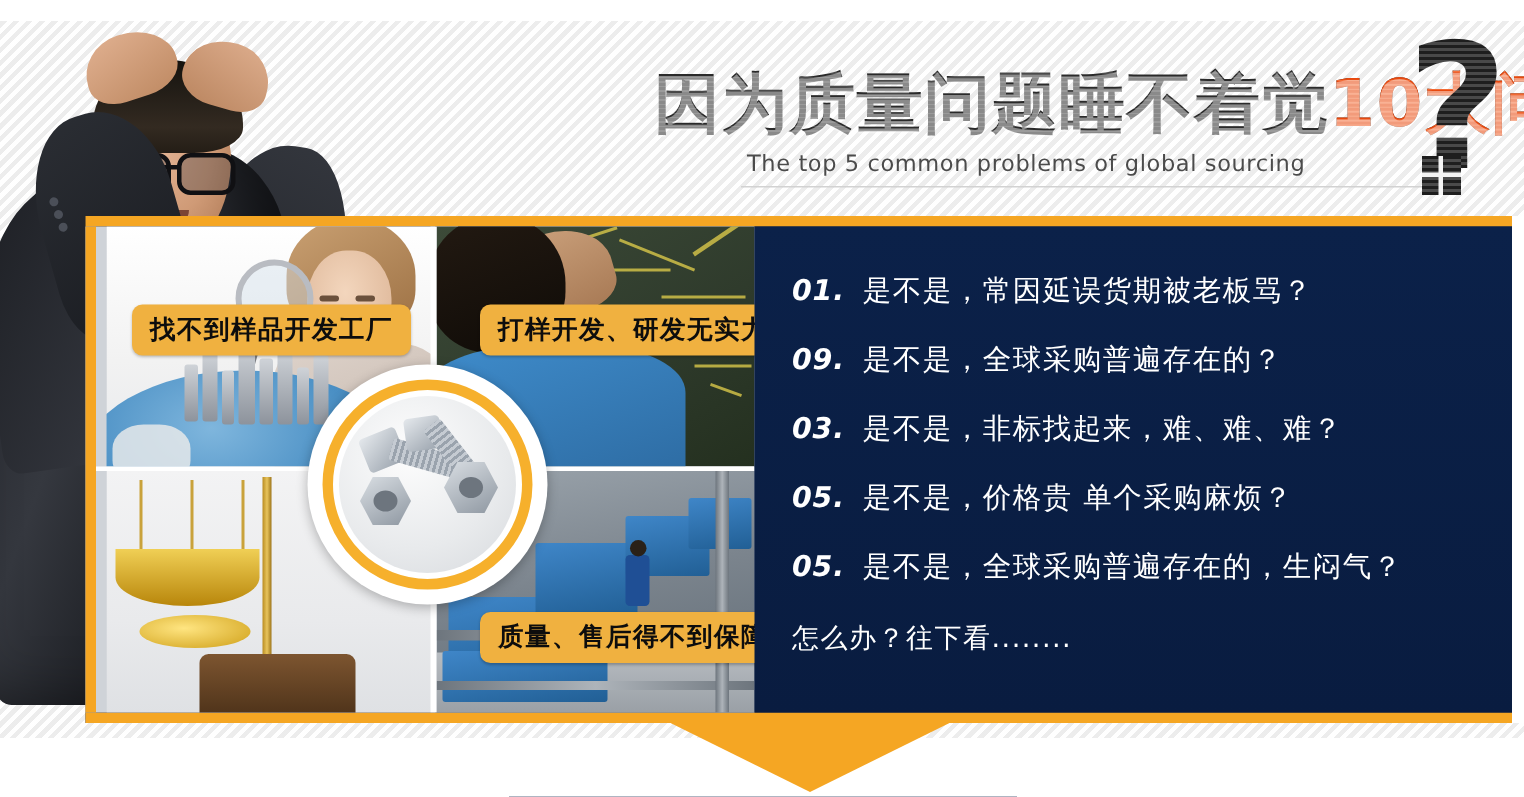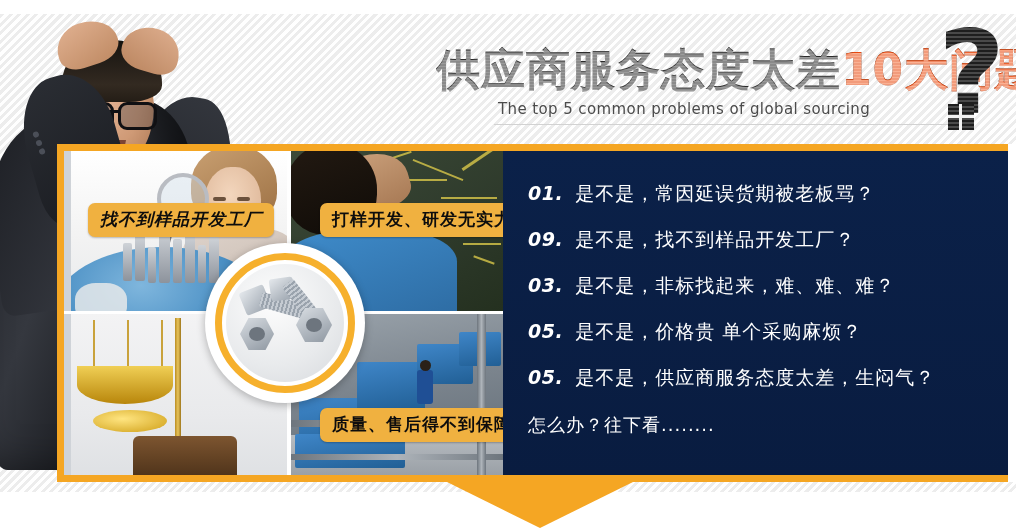--- a/index.html
+++ b/index.html
@@ -278,21 +278,21 @@
     <div class="hm-handL"></div>
     <div class="hm-handR"></div>
     <div class="hm-btns">
       <div class="hm-btn"></div>
         <div class="hm-btn"></div>
         <div class="hm-btn"></div>
     </div>
   </div>
 
   <div class="heading">
-    <div class="h-title"><span>供应商服务态度太差</span><span class="accent">10大问题</span></div>
+    <div class="h-title"><span>因为质量问题睡不着觉</span><span class="accent">10大问题</span></div>
     <div class="h-rule"></div>
     <div class="h-sub">The top 5 common problems of global sourcing</div>
   </div>
   <div class="qmark">
     <div class="qglyph">?</div>
     <div class="qdot"></div>
   </div>
 
   <div class="card"></div>
 
@@ -386,39 +386,39 @@
       </div>
       <div class="nut" style="left:14px;top:54px;width:34px;height:32px;clip-path:polygon(25% 0,75% 0,100% 50%,75% 100%,25% 100%,0 50%);">
         <div class="hole" style="left:9px;top:9px;width:16px;height:14px;"></div>
       </div>
       <div class="nut" style="left:70px;top:44px;width:36px;height:34px;clip-path:polygon(25% 0,75% 0,100% 50%,75% 100%,25% 100%,0 50%);">
         <div class="hole" style="left:10px;top:10px;width:16px;height:14px;"></div>
       </div>
     </div>
   </div>
 
-  <div class="badge" style="left:88px;top:203px;font-style:italic;">找不到样品开发工厂</div>
+  <div class="badge" style="left:88px;top:203px;">找不到样品开发工厂</div>
   <div class="badge" style="left:320px;top:203px;">打样开发、研发无实力</div>
   <div class="badge" style="left:320px;top:408px;">质量、售后得不到保障</div>
 
   <div class="panel">
     <div class="qrow" style="top:30px;">
       <span class="qnum">01.</span><span class="qtext">是不是，常因延误货期被老板骂？</span>
     </div>
     <div class="qrow" style="top:76px;">
-      <span class="qnum">09.</span><span class="qtext">是不是，找不到样品开发工厂？</span>
+      <span class="qnum">09.</span><span class="qtext">是不是，全球采购普遍存在的？</span>
     </div>
     <div class="qrow" style="top:122px;">
       <span class="qnum">03.</span><span class="qtext">是不是，非标找起来，难、难、难？</span>
     </div>
     <div class="qrow" style="top:168px;">
       <span class="qnum">05.</span><span class="qtext">是不是，价格贵 单个采购麻烦？</span>
     </div>
     <div class="qrow" style="top:214px;">
-      <span class="qnum">05.</span><span class="qtext">是不是，供应商服务态度太差，生闷气？</span>
+      <span class="qnum">05.</span><span class="qtext">是不是，全球采购普遍存在的，生闷气？</span>
     </div>
     <div class="qfoot" style="top:262px;">怎么办？往下看........</div>
   </div>
   <div class="panel-right-edge"></div>
 
   <div class="arrow"></div>
 
 </div>
 
 </body></html>

